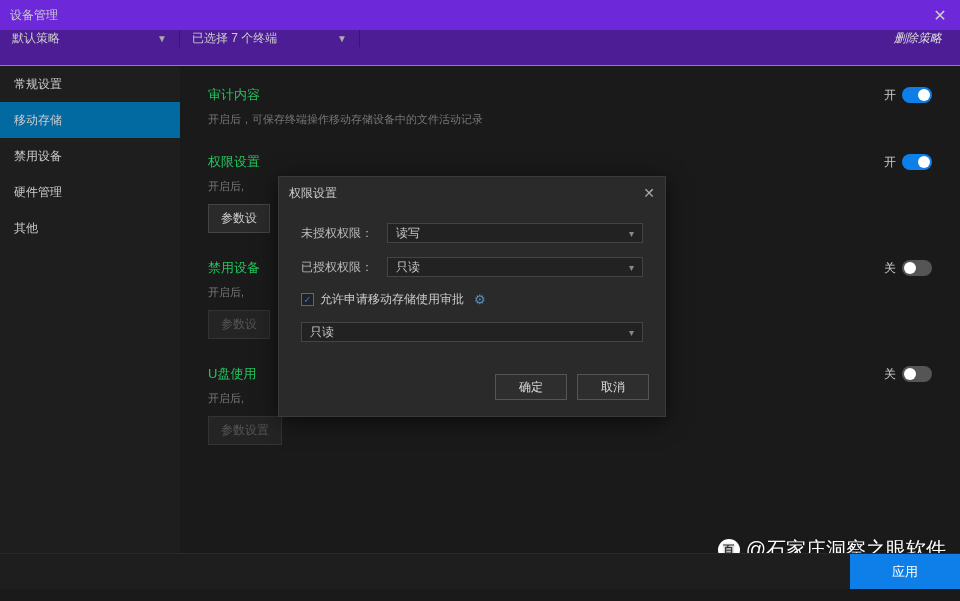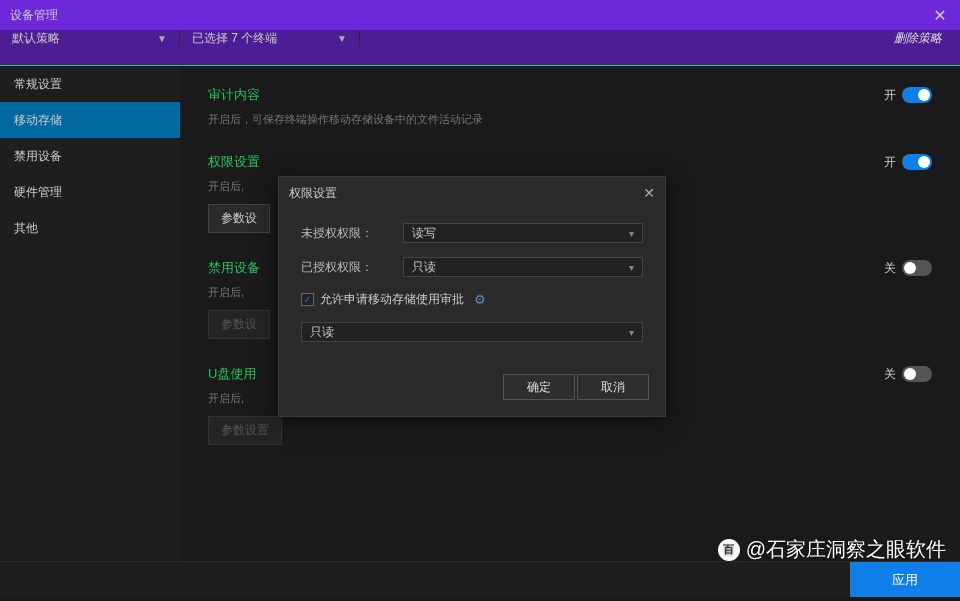--- a/index.html
+++ b/index.html
@@ -88,48 +88,48 @@
   box-shadow: 0 4px 20px rgba(0,0,0,0.6);
   pointer-events: auto;
 }
 .modal-header {
   display: flex; align-items: center; justify-content: space-between;
   height: 32px; padding: 0 10px; color: #ccc;
 }
 .modal-close { cursor: pointer; font-size: 14px; color: #aaa; }
 .modal-body { padding: 14px 22px 8px; }
 .form-row {
-  display: flex; align-items: center; margin-bottom: 14px; gap: 16px;
+  display: flex; align-items: center; margin-bottom: 14px;
 }
 .form-label { width: 86px; color: #bbb; text-align: left; }
 .form-select {
   flex: 1; height: 20px; background: #222; border: 1px solid #444;
   display: flex; align-items: center; justify-content: space-between;
   padding: 0 8px; color: #ccc; cursor: pointer;
 }
 .form-select .sel-arrow { font-size: 10px; color: #888; }
 .checkbox-row { display: flex; align-items: center; gap: 6px; margin: 6px 0 14px 0; }
 .checkbox {
   width: 13px; height: 13px; border: 1px solid #666; background: #222;
   display: flex; align-items: center; justify-content: center;
   color: #0e7fe8; font-size: 10px; cursor: pointer;
 }
 .gear-icon { color: #5b8db8; font-size: 13px; margin-left: 4px; }
 .modal-footer {
-  display: flex; justify-content: flex-end; gap: 2px;
+  display: flex; justify-content: flex-end; gap: 10px;
   padding: 10px 16px 16px;
 }
 .modal-btn {
   width: 72px; height: 26px; border: 1px solid #555; background: #2e2e2e;
   color: #ddd; display: flex; align-items: center; justify-content: center;
   cursor: pointer;
 }
 
 .bottombar {
-  position: absolute; bottom: 4px; left: 0; right: 0; height: 36px;
+  position: absolute; bottom: 12px; left: 0; right: 0; height: 36px;
   display: flex; justify-content: flex-end; align-items: stretch;
   background: #1e1e1e; border-top: 1px solid #2a2a2a;
 }
 .apply-btn {
   width: 110px; background: #0e7fe8; color: #fff;
   display: flex; align-items: center; justify-content: center;
   cursor: pointer; font-size: 13px;
 }
 .watermark {
   position: absolute; bottom: 38px; right: 14px;

